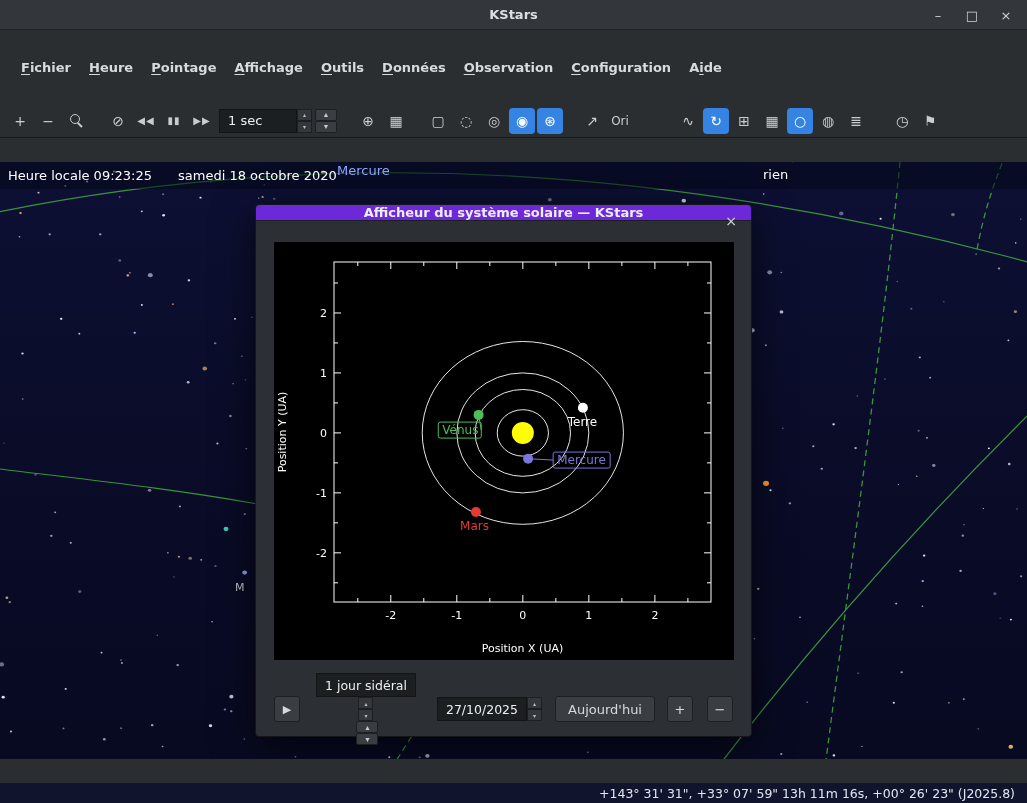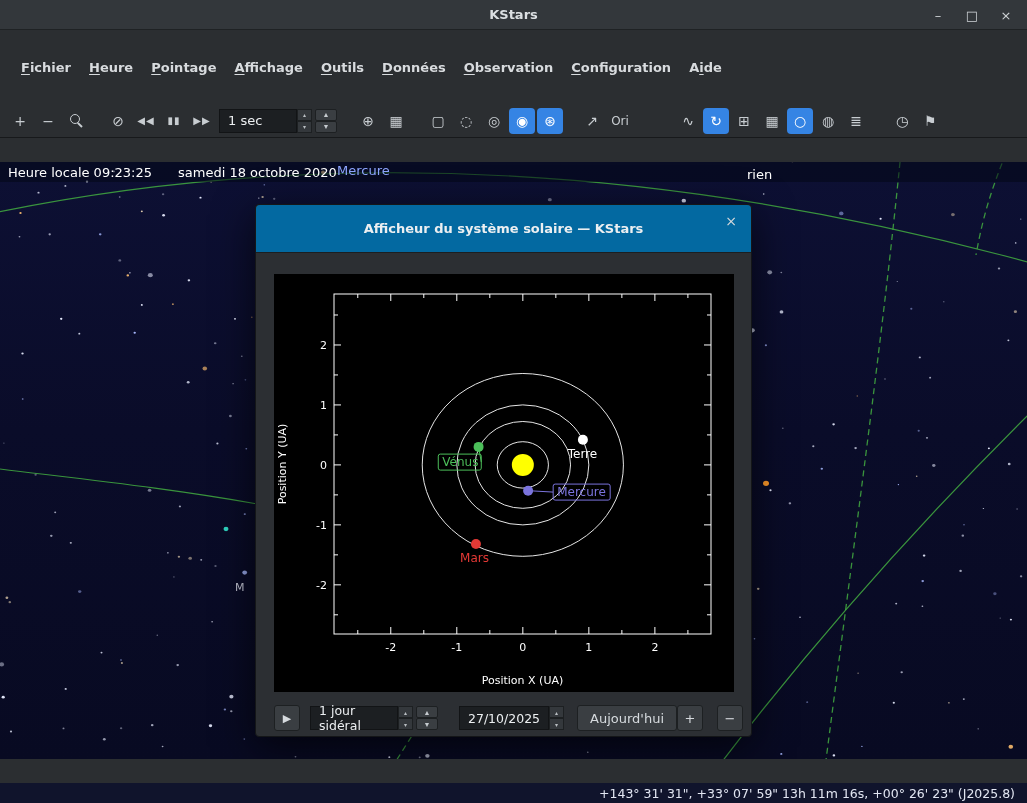--- a/index.html
+++ b/index.html
@@ -40,37 +40,37 @@
   .spin-col .sbtn { width:15px; height:12px; background:#34383c; border:1px solid #1d2022; color:#b9bec2;
                     font-size:6px; display:flex; align-items:center; justify-content:center; padding:0; }
   .stepper { display:flex; flex-direction:column; margin-left:3px; }
   .stepper .sbtn { width:22px; height:12px; background:#3a3e42; border:1px solid #1d2022; color:#c6cbcf;
                    font-size:7px; display:flex; align-items:center; justify-content:center; padding:0; border-radius:2px; }
 
   
   .skymap { position:relative; flex:1 1 auto; overflow:hidden;
             background:linear-gradient(180deg,#0d1034 0%, #0a0c29 45%, #080a22 100%); }
   #sky-svg { position:absolute; left:0; top:0; width:100%; height:100%; }
-  .infostrip { position:absolute; left:0; top:0; right:0; height:20px; background:rgba(4,7,22,0.55);
+  .infostrip { position:absolute; left:0; top:0; right:0; height:27px; background:rgba(4,7,22,0.55);
                display:flex; align-items:center; padding-left:8px; gap:26px; z-index:2; color:#ffffff; font-size:13px; }
-  .focus-box { position:absolute; left:747px; top:5px; z-index:3; color:#ffffff; font-size:13px; }
+  .focus-box { position:absolute; left:763px; top:5px; z-index:3; color:#ffffff; font-size:13px; }
   .sky-label { position:absolute; z-index:2; font-size:12px; white-space:nowrap; }
   .location-box { position:absolute; left:0; bottom:0; z-index:3; background:rgba(12,16,42,0.88);
                   color:#ffffff; font-size:12.5px; line-height:16px; padding:4px 10px 5px 8px; }
 
   
   .statusbar { height:20px; background:#10142c; flex:0 0 auto; display:flex; align-items:center;
                justify-content:flex-end; padding-right:12px; color:#e2e6f2; font-size:12.5px; }
 
   
   .dialog { position:absolute; left:255px; top:42px; width:497px; height:533px; z-index:5;
             background:#2c2f33; border:1px solid #141618; border-radius:4px;
             box-shadow:0 10px 40px rgba(0,0,0,0.65); display:flex; flex-direction:column; }
-  .dlg-title { height:48px; position:relative; display:flex; align-items:center; justify-content:center;
-               background:#0369a1; border-bottom:1px solid #1c1f21; border-radius:4px 4px 0 0; }
+  .dlg-title { height:28px; position:relative; display:flex; align-items:center; justify-content:center;
+               background:#6d28d9; border-bottom:1px solid #1c1f21; border-radius:4px 4px 0 0; }
   .dlg-title .dtitle { color:#eceff1; font-size:13px; font-weight:bold; }
   .dlg-close { position:absolute; right:10px; top:6px; width:20px; height:20px; display:flex;
                align-items:center; justify-content:center; color:#d4d8db; font-size:14px; border-radius:3px; }
   .plot-wrap { margin:21px auto 0 auto; width:460px; height:418px; background:#000; }
   .dlg-controls { display:flex; align-items:center; padding:13px 18px 0 18px; }
   .btn { background:#3a3e42; border:1px solid #1d2022; color:#d6dade; font-size:13px; border-radius:3px;
          height:26px; display:flex; align-items:center; justify-content:center;
          font-family:"DejaVu Sans", sans-serif; }
   .btn.square { width:26px; flex:0 0 auto; }
   .dlg-controls .spin-field { font-size:12.5px; height:24px; }
@@ -547,21 +547,21 @@
             <circle cx="201.95271453590192" cy="270.0529100529101" r="5" fill="#e53935"></circle>
             <text x="186.10683012259193" y="288.0423280423281" fill="#e53935" font-size="12" text-anchor="start" font-family="DejaVu Sans, sans-serif">Mars</text>
             <text x="248.5" y="410" fill="#ffffff" font-size="11" text-anchor="middle" font-family="DejaVu Sans, sans-serif">Position X (UA)</text>
             <text x="12" y="190" fill="#ffffff" font-size="11" text-anchor="middle" font-family="DejaVu Sans, sans-serif" transform="rotate(-90 12 190)">Position Y (UA)</text>
           </svg>
       </div>
       <div class="dlg-controls">
         <button class="btn square">
             <span style="font-size:11px;">▶</span>
           </button>
-        <div class="spinbox" style="margin-left:10px;">
+        <div class="spinbox" style="margin-left:16px;flex-direction:column;">
           <div class="spin-field" style="min-width:88px;">1 jour sidéral</div>
           <div class="spin-col">
             <button class="sbtn">▴</button>
             <button class="sbtn">▾</button>
           </div>
           <div class="stepper">
             <button class="sbtn">▲</button>
             <button class="sbtn">▼</button>
           </div>
         </div>

